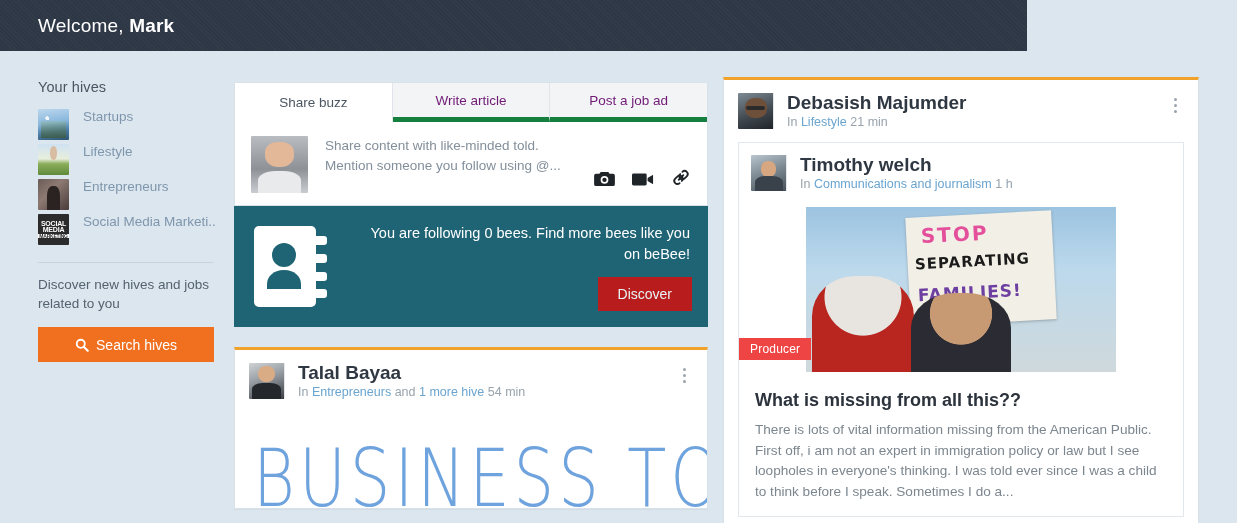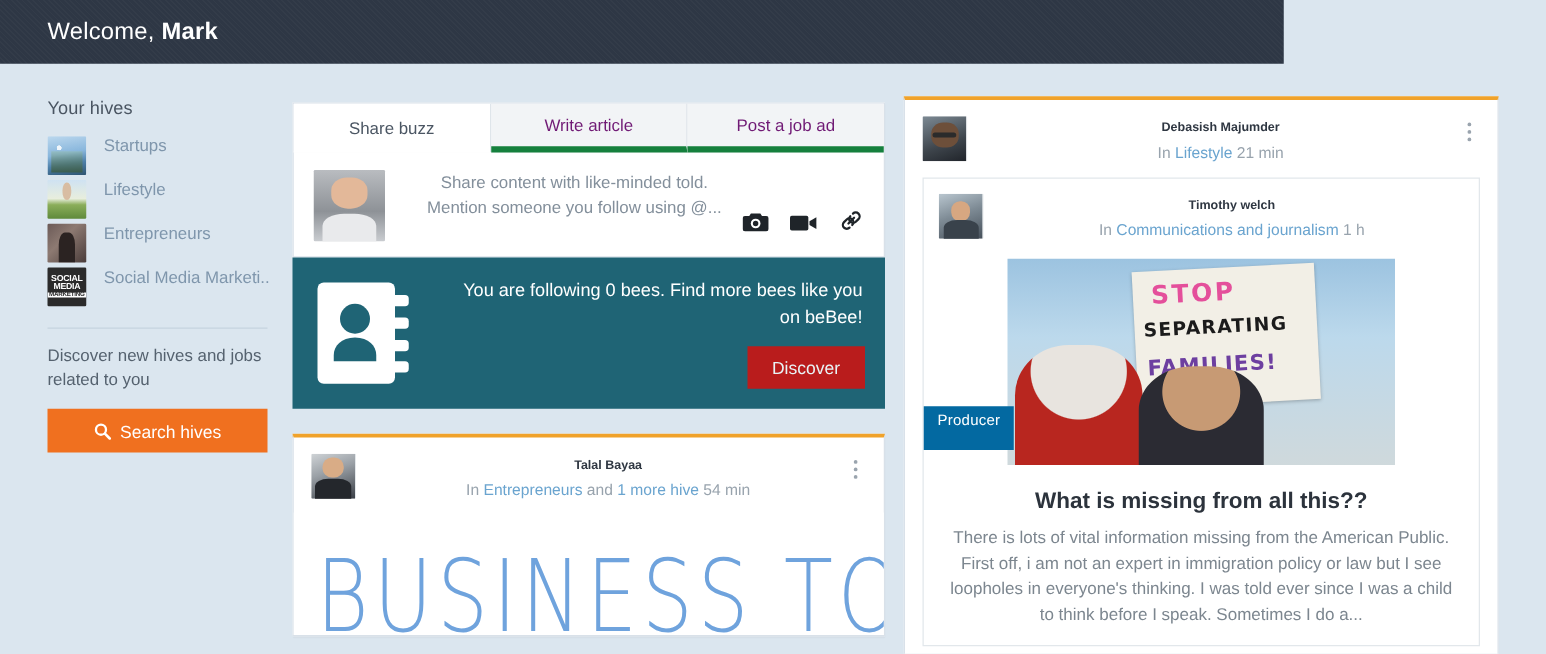--- a/index.html
+++ b/index.html
@@ -95,21 +95,20 @@
     border: none; color: #fff; font-size: 14px; cursor: pointer;
     display: flex; align-items: center; justify-content: center; gap: 7px;
     font-family: "Liberation Sans", sans-serif;
   }
   .search-btn svg { display: block; }
 
   
   .card {
     background: #fff; border: 1px solid #d9e1e9;
     box-shadow: 0 1px 1px rgba(0,0,0,.04);
-    text-align: center;
   }
   .card-accent { border-top: 3px solid #f0a22a; }
 
   
   .tabs { display: flex; height: 39px; background: #f2f4f6; }
   .tab {
     flex: 1; display: flex; align-items: center; justify-content: center;
     font-size: 13.5px; color: #701a75; cursor: pointer;
     border-right: 1px solid #dfe5ea; background: #f2f4f6;
     border-bottom: 5px solid #15803d;
@@ -170,21 +169,21 @@
   .av-talal:before { content:""; position:absolute; left:26%; top:8%; width:48%; height:46%; background:#d9ac86; border-radius:45%; }
   .av-talal:after { content:""; position:absolute; left:8%; top:56%; width:84%; height:48%; background:#24272c; border-radius:36% 36% 0 0; }
   .av-debasish { background: linear-gradient(160deg,#7d8a94 0%,#3e454c 60%,#20242a 100%); }
   .av-debasish:before { content:""; position:absolute; left:20%; top:14%; width:62%; height:56%; background:#6d4f3a; border-radius:44%; }
   .av-debasish:after { content:""; position:absolute; left:24%; top:36%; width:54%; height:12%; background:#2b2b2b; border-radius:3px; }
   .av-timothy { background: linear-gradient(160deg,#b9c6cf 0%,#7f8c96 45%,#46505a 100%); }
   .av-timothy:before { content:""; position:absolute; left:28%; top:16%; width:44%; height:44%; background:#d7a781; border-radius:45%; }
   .av-timothy:after { content:""; position:absolute; left:10%; top:58%; width:80%; height:46%; background:#39424b; border-radius:38% 38% 0 0; }
 
   .post-meta { margin-left: 13px; flex: 1; }
-  .post-author { font-size: 10px; font-weight: bold; color: #2f3742; line-height: 19px; }
+  .post-author { font-size: 19px; font-weight: bold; color: #2f3742; line-height: 19px; }
   .post-sub { font-size: 12.5px; color: #98a3ad; margin-top: 3px; }
   .post-sub a { color: #6aa4cf; text-decoration: none; cursor: pointer; }
   .post-sub .muted { color: #98a3ad; }
   .dots {
     width: 18px; height: 20px; display: flex; flex-direction: column;
     align-items: center; justify-content: center; gap: 3px; cursor: pointer;
     flex: 0 0 18px; margin-top: 2px;
   }
   .dots i { width: 3px; height: 3px; background: #9aa4ae; border-radius: 50%; display: block; }
 
@@ -214,22 +213,22 @@
     box-shadow: 0 1px 3px rgba(0,0,0,.25);
   }
   .news-sign .l1 { position:absolute; left:10%; top:6%; font-size:20px; color:#e44f9b; font-weight:bold; letter-spacing:2px; font-family:"DejaVu Sans", sans-serif; }
   .news-sign .l2 { position:absolute; left:5%; top:35%; font-size:15px; color:#1b1b1b; font-weight:bold; letter-spacing:1px; font-family:"DejaVu Sans", sans-serif; }
   .news-sign .l3 { position:absolute; left:6%; top:62%; font-size:17px; color:#6d3fa0; font-weight:bold; letter-spacing:1px; font-family:"DejaVu Sans", sans-serif; }
   .news-p1 { position:absolute; left:2%; bottom:0; width:33%; height:58%; background: radial-gradient(circle at 50% 22%, #e8e4df 0 42%, #b8261f 43%); border-radius:42% 42% 0 0; }
   .news-p2 { position:absolute; left:34%; bottom:0; width:32%; height:48%; background: radial-gradient(circle at 50% 26%, #c79a74 0 40%, #2b2b33 41%); border-radius:44% 44% 0 0; }
   .news-p3 { position:absolute; right:0; bottom:0; width:30%; height:62%; background: radial-gradient(circle at 46% 18%, #8a6games 0 0%, #6b4a33 0 34%, #f2f3f5 35%); border-radius:40% 40% 0 0; }
   .producer {
     position: absolute; left: 0; bottom: 12px;
-    background: #0369a1; color: #fff; font-size: 12px;
-    padding: 4px 11px 17px 11px; letter-spacing: .2px;
+    background: #ef4444; color: #fff; font-size: 12px;
+    padding: 4px 11px 4px 11px; letter-spacing: .2px;
   }
 
   .art-title {
     font-size: 18px; font-weight: bold; color: #2c333c;
     padding: 16px 16px 0 16px; line-height: 24px;
   }
   .art-body {
     font-size: 13.6px; color: #7c868f; line-height: 20.5px;
     padding: 8px 16px 14px 16px;
   }

